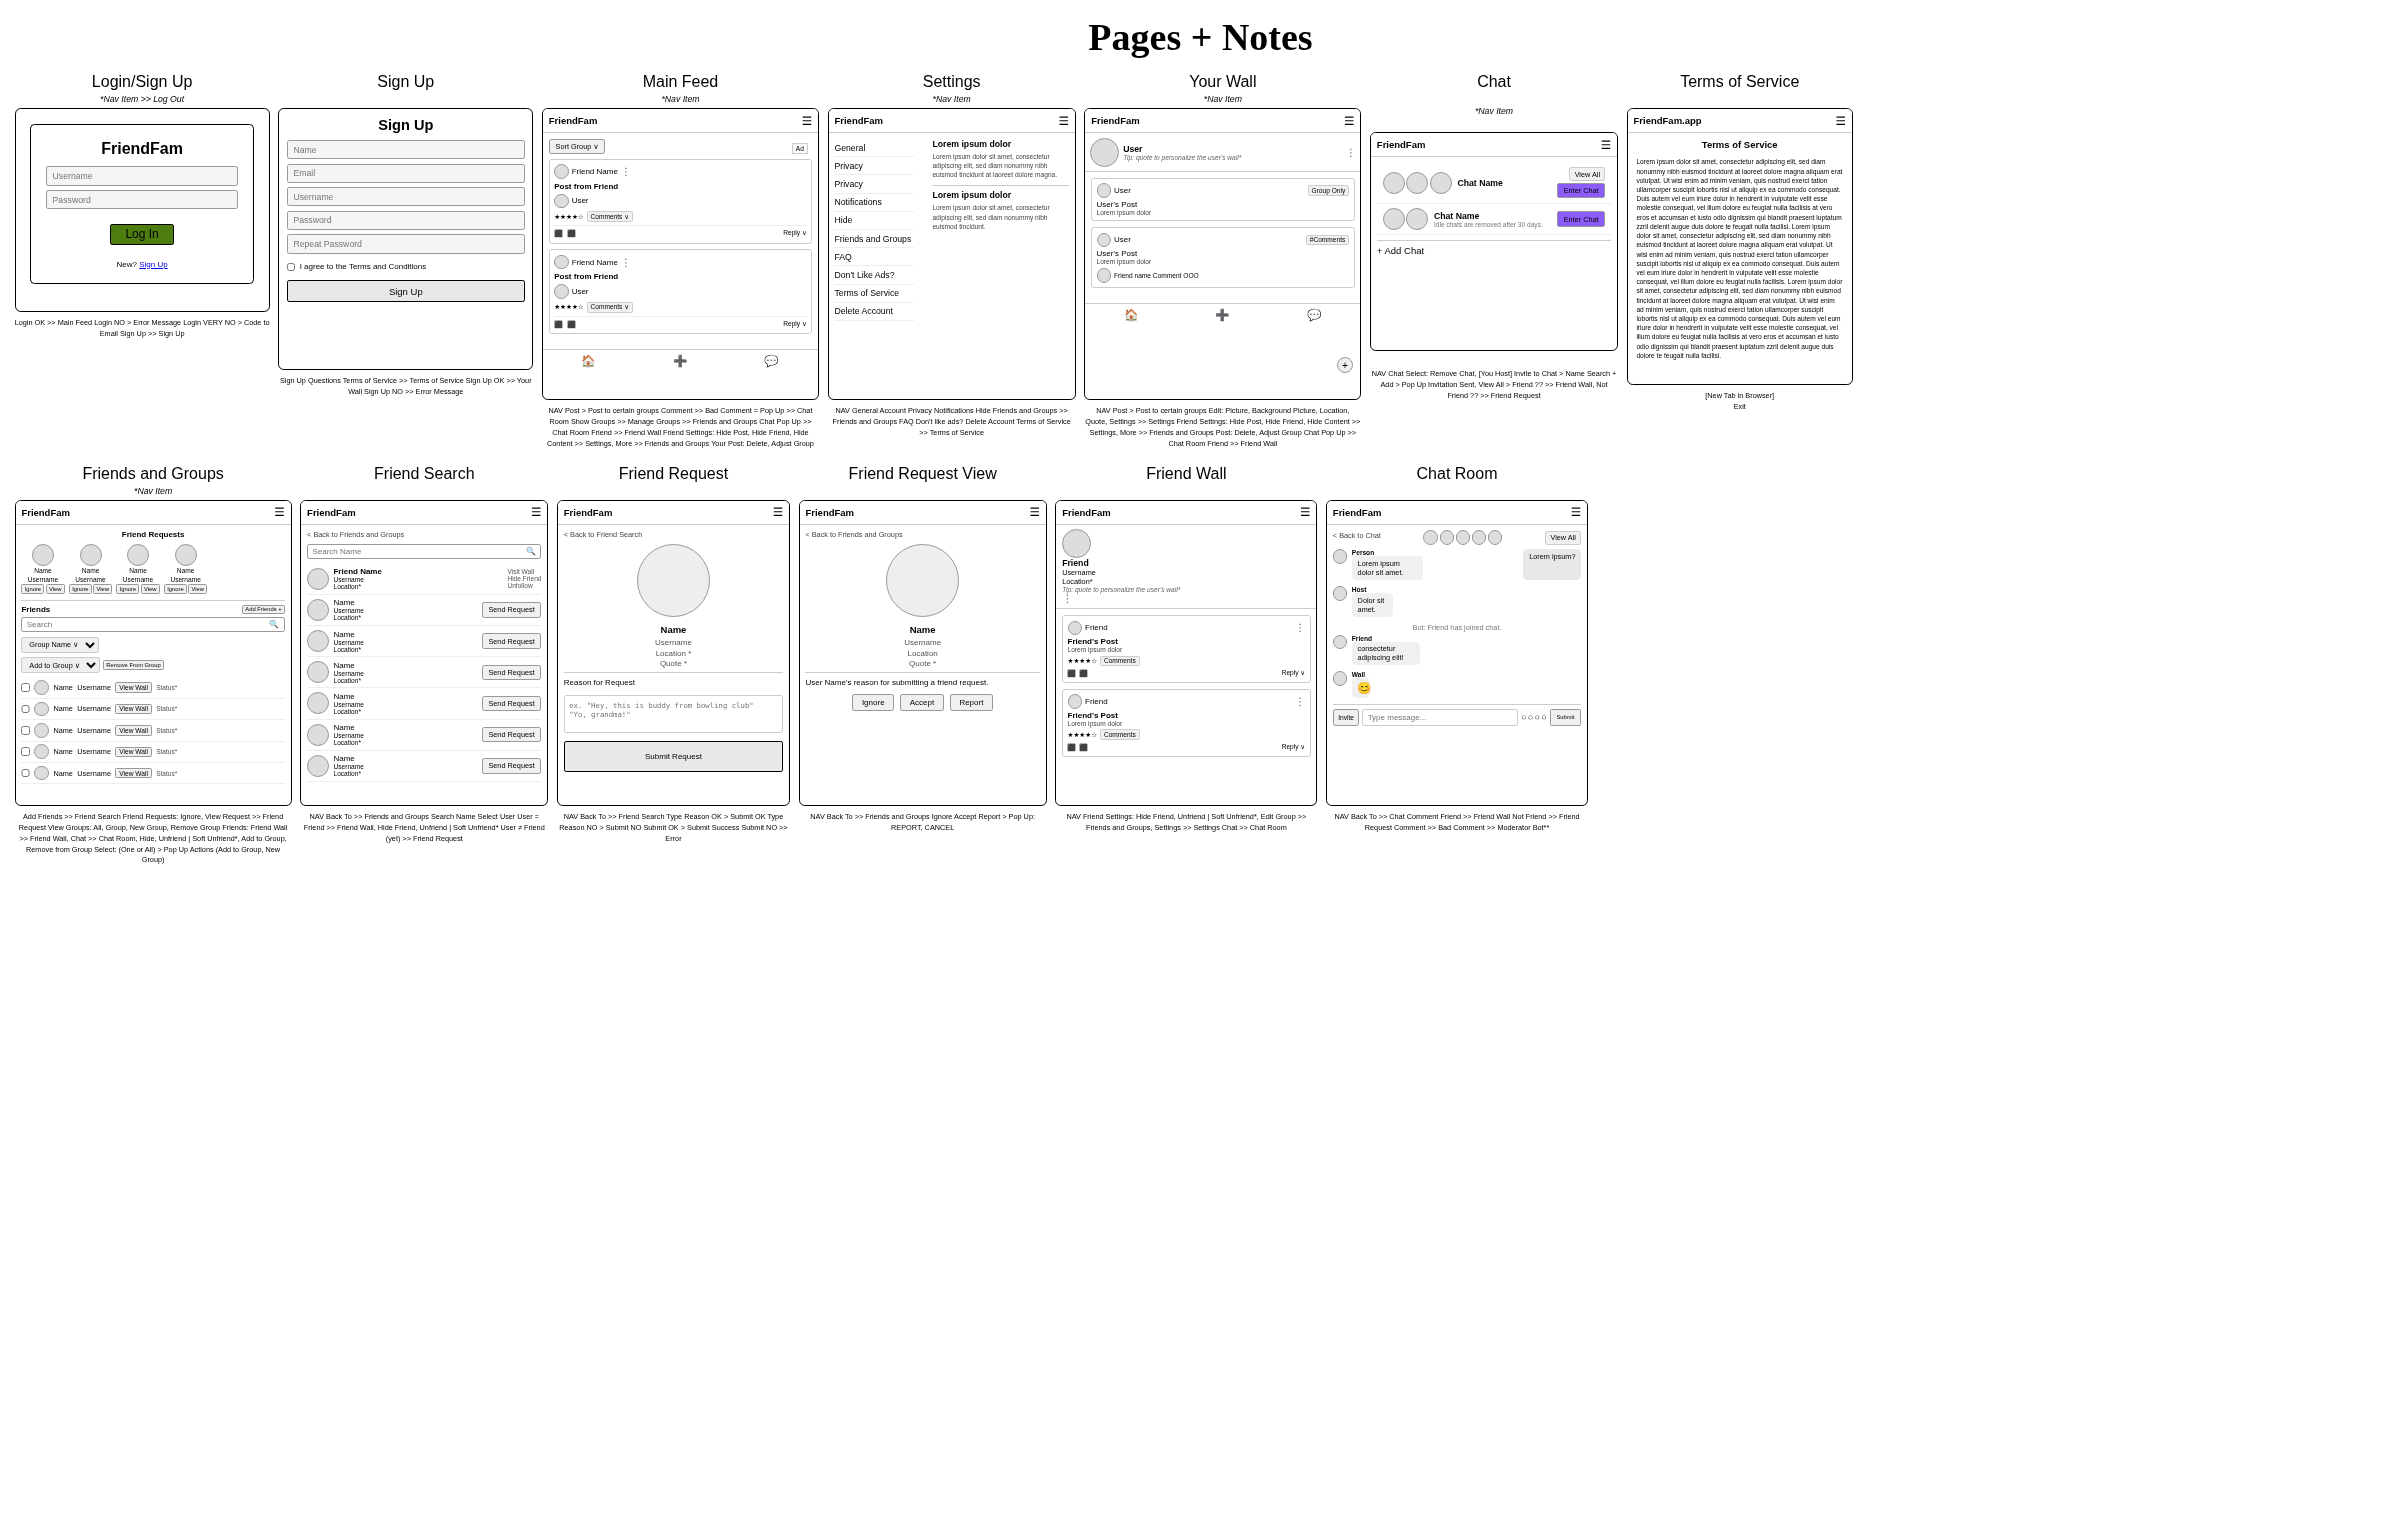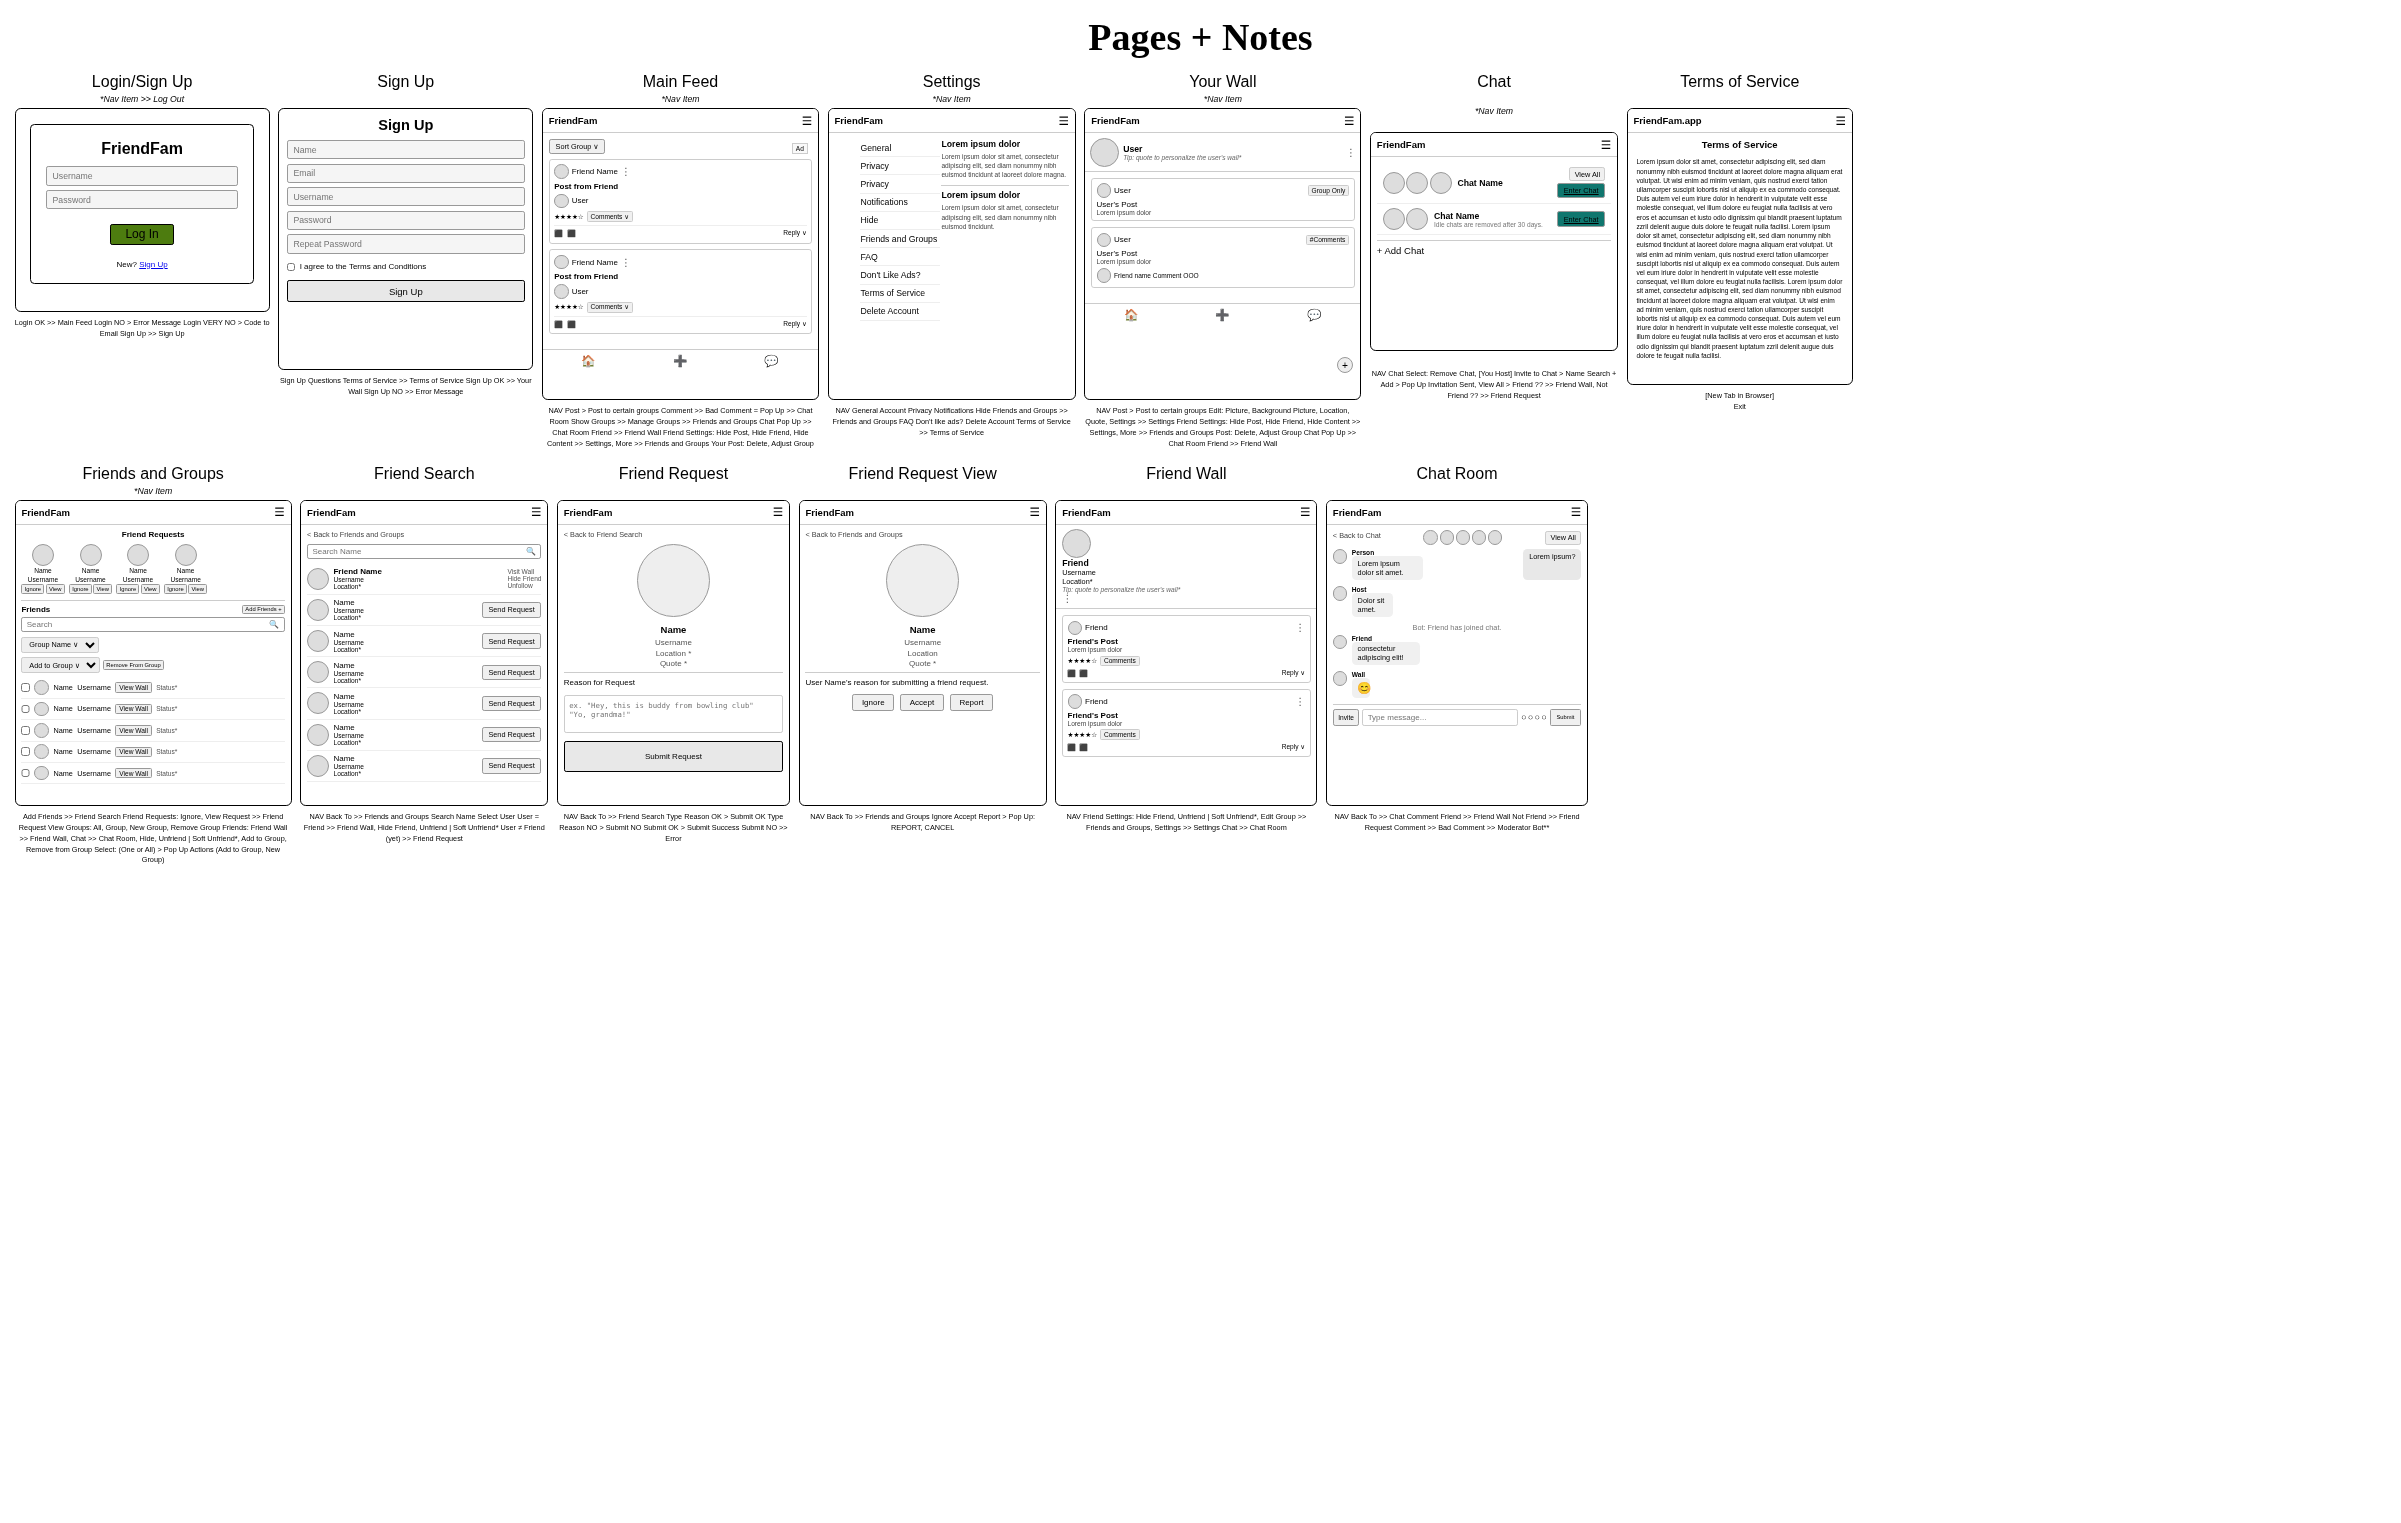--- a/index.html
+++ b/index.html
@@ -474,23 +474,22 @@
       font-size: 7.3px;
       color: #777;
       text-align: center;
       margin: 2.9px 0;
     }
     .enter-chat-btn {
       font-size: 7.3px;
       border: 0.7px solid #999;
       border-radius: 2.2px;
       padding: 2.2px 5.8px;
-      background: #0f766e;
-      cursor: pointer;
-      text-decoration: underline;
+      background: #8b5cf6;
+      cursor: pointer;
     }
     .back-link {
       font-size: 7.3px;
       color: #444;
       margin-bottom: 4.4px;
       cursor: pointer;
     }
     .back-link:before {
       content: '< ';
     }
@@ -670,21 +669,21 @@
   </div>
 
   <div class="section-block" style="max-width:248px;">
     <div class="section-title">Settings</div>
     <div class="section-subtitle">*Nav Item</div>
     <div class="phone-frame" style="min-height:292px;">
       <div class="phone-header">
         <span class="phone-header-title">FriendFam</span>
         <span class="menu-icon">☰</span>
       </div>
-      <div class="phone-content" style="display:flex; gap:1px;margin-left:26px;">
+      <div class="phone-content" style="display:flex; gap:18px;">
 
         <div style="width:80px; flex-shrink:0;">
           <div class="settings-item">General</div>
           <div class="settings-item">Privacy</div>
           <div class="settings-item">Privacy</div>
           <div class="settings-item">Notifications</div>
           <div class="settings-item">Hide</div>
           <div class="settings-item">Friends and Groups</div>
           <div class="settings-item">FAQ</div>
           <div class="settings-item">Don't Like Ads?</div>

